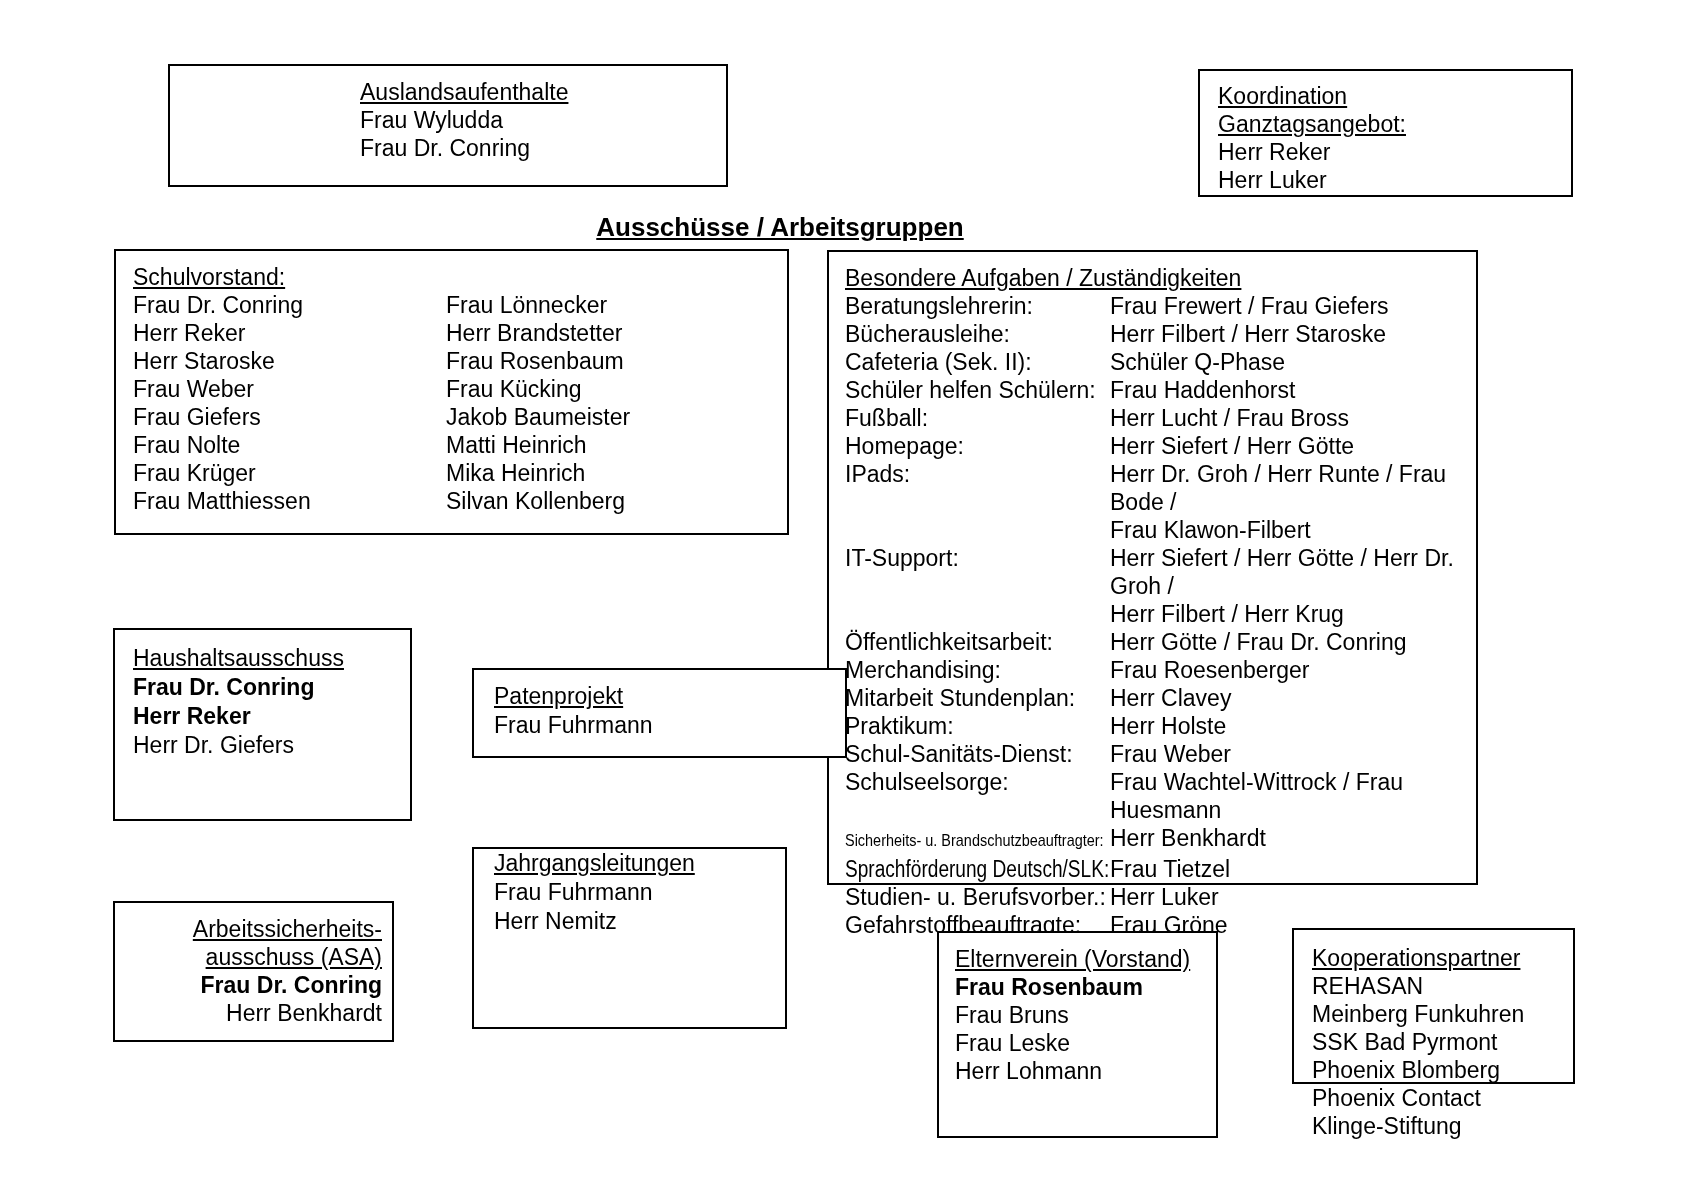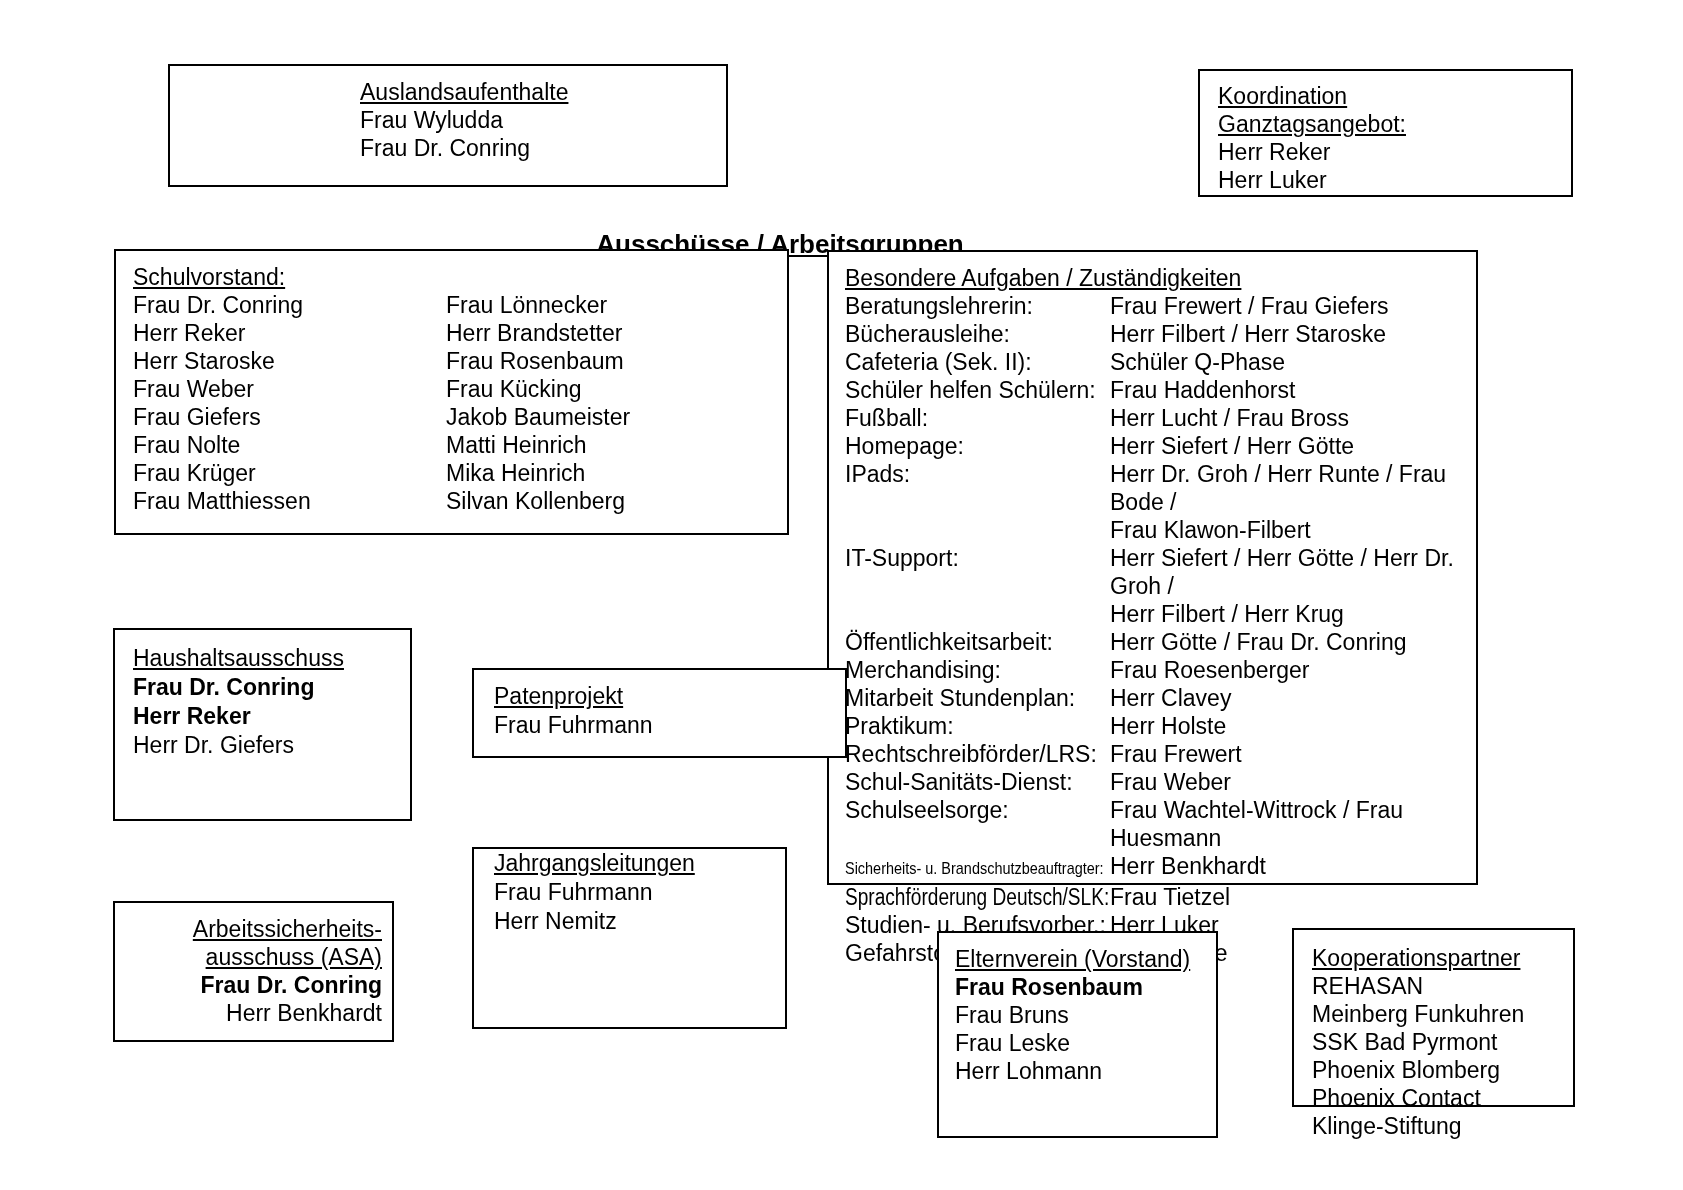--- a/index.html
+++ b/index.html
@@ -5,21 +5,21 @@
   html,body{margin:0;padding:0;background:#fff;}
   body{
     width:1683px;height:1190px;position:relative;overflow:hidden;
     font-family:"Liberation Sans",sans-serif;color:#000;font-size:23px;line-height:28px;
   }
   .box{position:absolute;border:2px solid #000;background:#fff;box-sizing:border-box;}
   .u{text-decoration:underline;}
   .b{font-weight:bold;}
   .page-title{
     position:absolute;left:555px;top:212px;width:450px;text-align:center;
-    font-size:26px;font-weight:bold;text-decoration:underline;line-height:30px;margin-top:17px;
+    font-size:26px;font-weight:bold;text-decoration:underline;line-height:30px;
   }
   
   .box-ausland{left:168px;top:64px;width:560px;height:123px;padding:12px 10px 8px 190px;}
   
   .box-koordination{left:1198px;top:69px;width:375px;height:128px;padding:11px 10px 0 18px;}
   
   .box-schulvorstand{left:114px;top:249px;width:675px;height:286px;padding:12px 10px 0 17px;}
   .sv-grid{display:grid;grid-template-columns:313px 1fr;}
   
   .box-besondere{left:827px;top:250px;width:651px;height:635px;padding:12px 10px 0 16px;}
@@ -27,21 +27,21 @@
   .bes-label{white-space:nowrap;}
   .bes-label.small{font-size:17px;transform:scaleX(0.85);transform-origin:left center;}
   .bes-label.tight{transform:scaleX(0.83);transform-origin:left center;}
   .bes-value{white-space:pre-line;}
   
   .box-haushalt{left:113px;top:628px;width:299px;height:193px;padding:14px 10px 0 18px;line-height:29px;}
   .box-paten{left:472px;top:668px;width:375px;height:90px;padding:12px 10px 0 20px;line-height:29px;}
   .box-jahrgang{left:472px;top:847px;width:315px;height:182px;padding:0 10px 0 20px;line-height:29px;}
   .box-asa{left:113px;top:901px;width:281px;height:141px;padding:12px 10px 0 18px;line-height:28px;text-align:right;}
   .box-eltern{left:937px;top:931px;width:281px;height:207px;padding:12px 10px 0 16px;line-height:28px;}
-  .box-koop{left:1292px;top:928px;width:283px;height:179px;padding:14px 10px 0 18px;line-height:28px;}
+  .box-koop{left:1292px;top:928px;width:283px;height:156px;padding:14px 10px 0 18px;line-height:28px;}
 </style>
 </head>
 <body>
 
 <div class="box box-ausland">
   <div class="u">Auslandsaufenthalte</div>
   <div>Frau Wyludda</div>
   <div>Frau Dr. Conring</div>
 </div>
 
@@ -126,24 +126,20 @@
   </div>
   <div class="bes-row">
     <div class="bes-label">Mitarbeit Stundenplan:</div>
     <div class="bes-value">Herr Clavey</div>
   </div>
   <div class="bes-row">
     <div class="bes-label">Praktikum:</div>
     <div class="bes-value">Herr Holste</div>
   </div>
   <div class="bes-row">
-    <div class="bes-label">Rechtschreibförder/LRS:</div>
-    <div class="bes-value">Frau Frewert</div>
-  </div>
-  <div class="bes-row">
     <div class="bes-label">Schul-Sanitäts-Dienst:</div>
     <div class="bes-value">Frau Weber</div>
   </div>
   <div class="bes-row">
     <div class="bes-label">Schulseelsorge:</div>
     <div class="bes-value">Frau Wachtel-Wittrock / Frau Huesmann</div>
   </div>
   <div class="bes-row">
     <div class="bes-label small">Sicherheits- u. Brandschutzbeauftragter:</div>
     <div class="bes-value">Herr Benkhardt</div>

